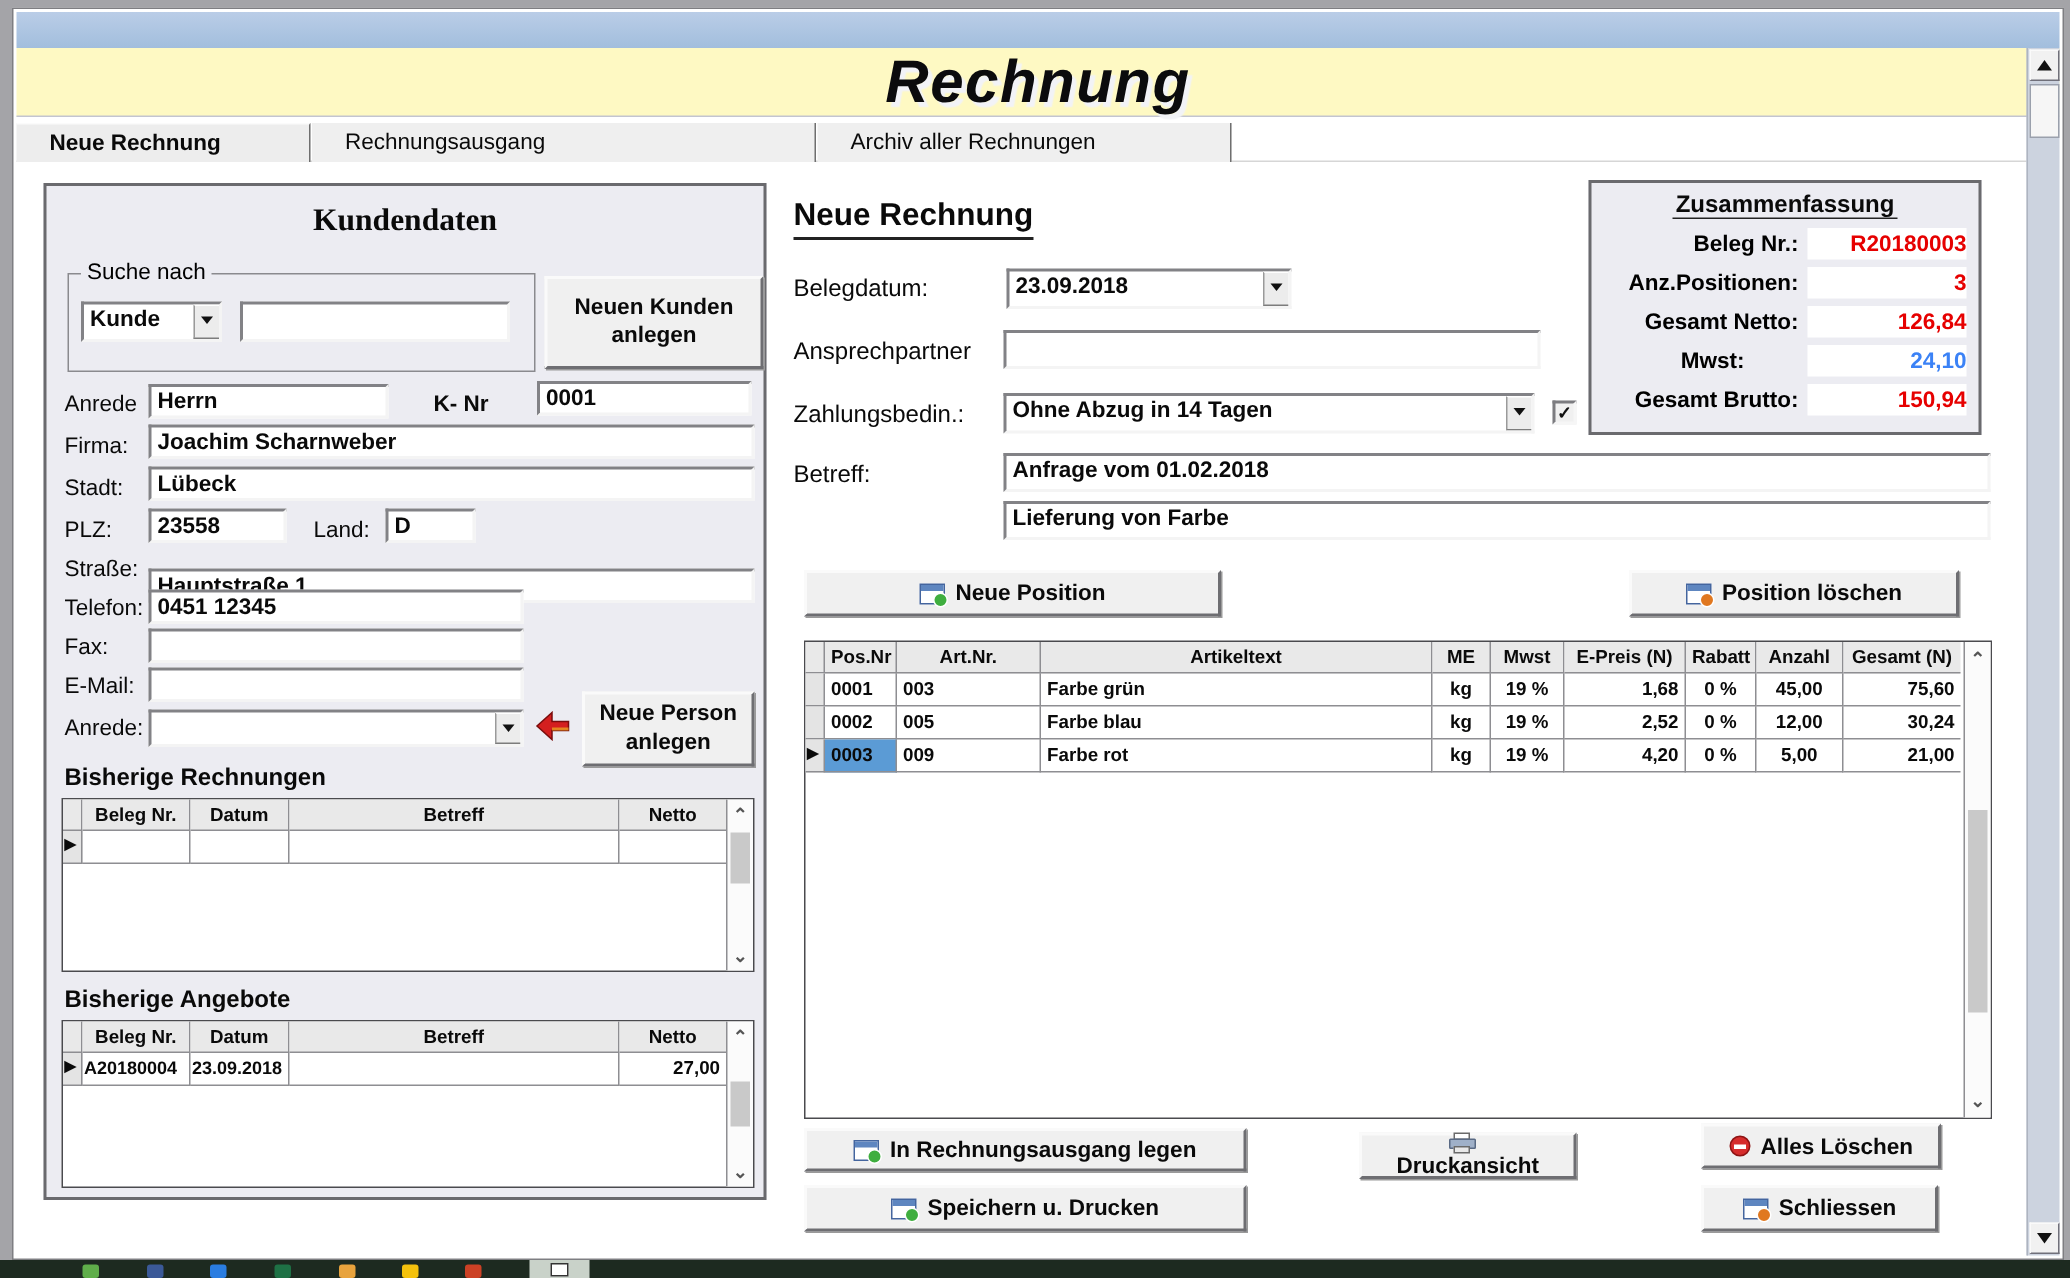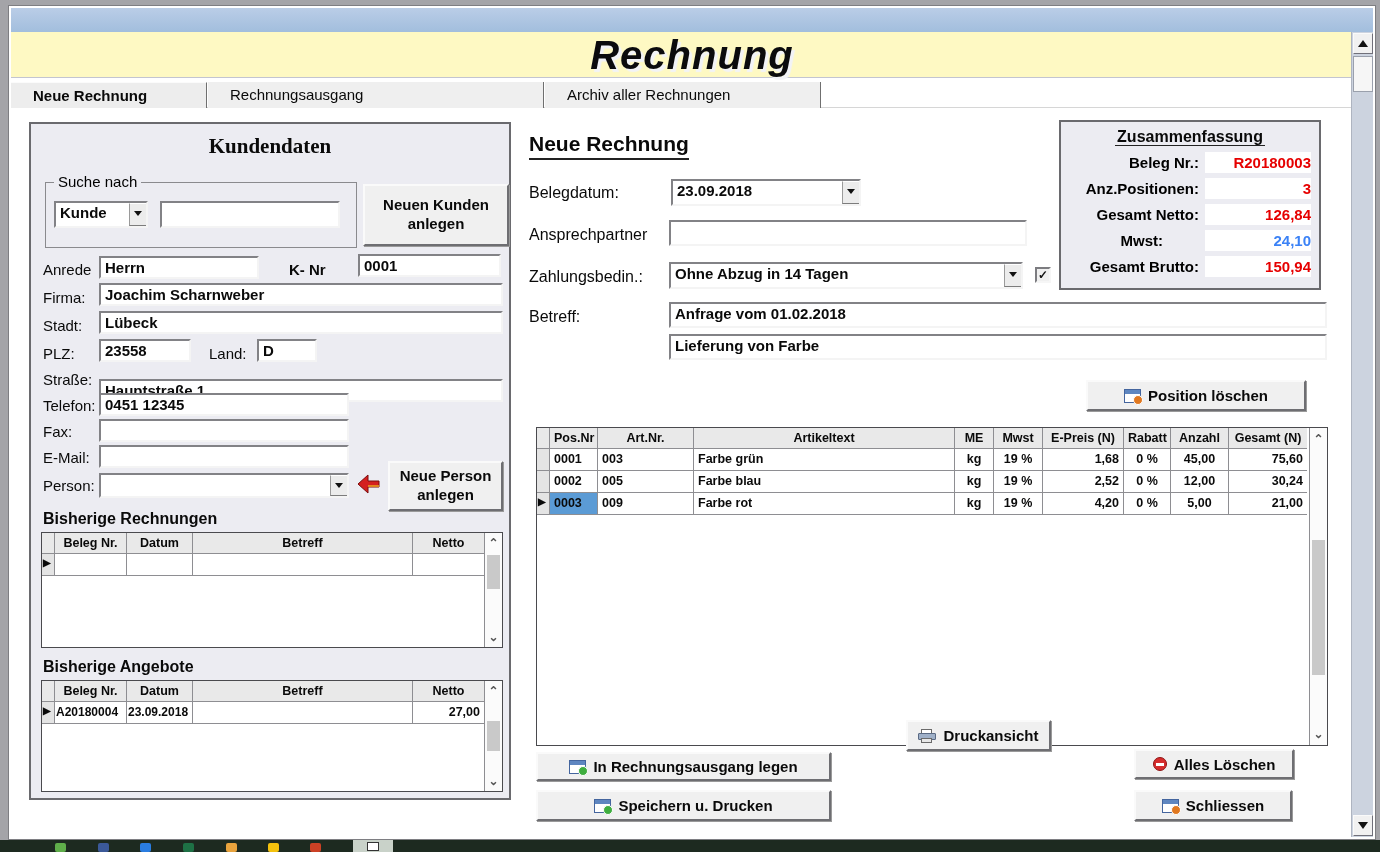--- a/index.html
+++ b/index.html
@@ -175,21 +175,21 @@
 
     <div class="lbl" style="left:12px; top:273px;">Telefon:</div>
     <div class="field" style="left:68px; top:269px; width:250px; height:23px;">0451 12345</div>
 
     <div class="lbl" style="left:12px; top:299px;">Fax:</div>
     <div class="field" style="left:68px; top:295px; width:250px; height:23px;"></div>
 
     <div class="lbl" style="left:12px; top:325px;">E-Mail:</div>
     <div class="field" style="left:68px; top:321px; width:250px; height:23px;"></div>
 
-    <div class="lbl" style="left:12px; top:353px;">Person:</div>
+    <div class="lbl" style="left:12px; top:353px;">Anrede:</div>
     <div class="field combo" style="left:68px; top:349px; width:250px; height:25px;">
       <span></span>
       <span class="drop"></span>
     </div>
     <svg class="red-arrow" style="left:326px; top:350px;" width="24" height="20" viewBox="0 0 24 20">
       <polygon points="11,1 1,10 11,19 11,13 22,13 22,7 11,7" fill="#d41f1f" stroke="#7a0d0d" stroke-width="1"></polygon>
       <polygon points="11,13 22,13 22,11 11,11" fill="#e8a020" opacity="0.8"></polygon>
     </svg>
     <div class="btn" style="left:357px; top:337px; width:115px; height:50px; line-height:1.25;">Neue Person anlegen</div>
 
@@ -281,20 +281,24 @@
     <div class="sumrow" style="top:106px;gap:36px;">
       <span class="sl">Mwst:</span>
       <span class="sv" style="color:#3b82f6;">24,10</span>
     </div>
     <div class="sumrow" style="top:132px;">
       <span class="sl">Gesamt Brutto:</span>
       <span class="sv" style="color:#e60000;">150,94</span>
     </div>
   </div>
 
+  <div class="btn" style="left:527px; top:374px; width:278px; height:31px;">
+    <span class="ic winic add"></span>
+    <span>Neue Position</span>
+  </div>
   <div class="btn" style="left:1077px; top:374px; width:220px; height:31px;">
     <span class="ic winic del"></span>
     <span>Position löschen</span>
   </div>
 
   <div class="grid" style="left:527px; top:421px; width:792px; height:319px;">
     <div class="grow ghead">
       <div class="gcell gsel" style="width:13px;"></div>
       <div class="gcell" style="width:48px;">Pos.Nr</div>
       <div class="gcell" style="width:96px;">Art.Nr.</div>
@@ -354,21 +358,21 @@
   </div>
 
   <div class="btn" style="left:527px; top:746px; width:295px; height:29px;">
     <span class="ic winic add"></span>
     <span>In Rechnungsausgang legen</span>
   </div>
   <div class="btn" style="left:527px; top:784px; width:295px; height:31px;">
     <span class="ic winic add"></span>
     <span>Speichern u. Drucken</span>
   </div>
-  <div class="btn" style="left:897px; top:714px; width:145px; height:31px;">
+  <div class="btn" style="left:897px; top:749px; width:145px; height:31px;flex-direction:column;">
     <span class="ic printic">
       <span class="ppaper"></span>
         <span class="pbody"></span>
         <span class="ptray"></span>
     </span>
     <span>Druckansicht</span>
   </div>
   <div class="btn" style="left:1125px; top:743px; width:160px; height:30px;">
     <span class="ic noic"></span>
     <span>Alles Löschen</span>

